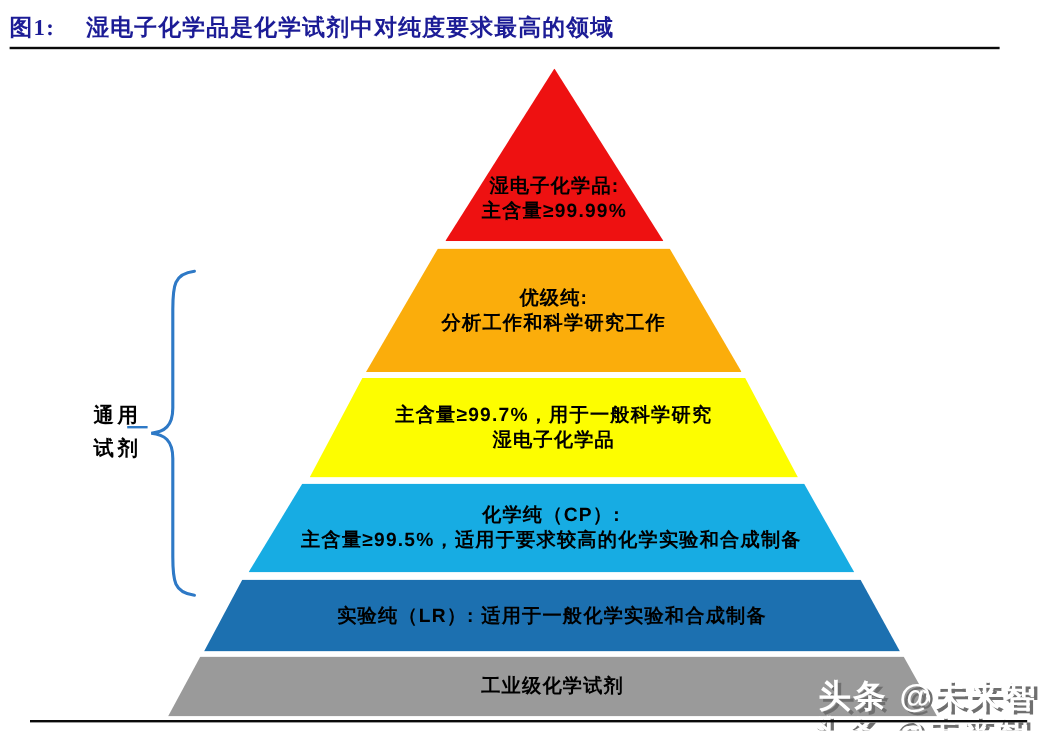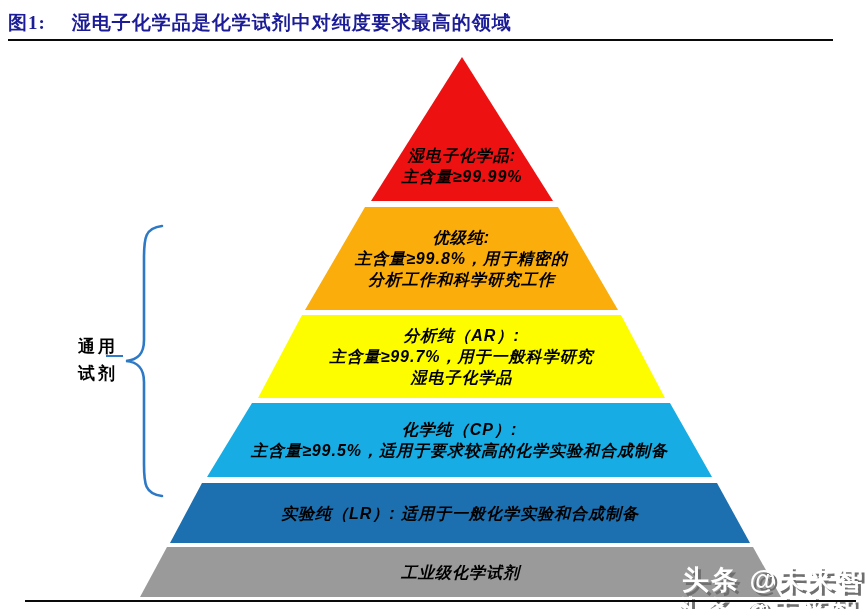--- a/index.html
+++ b/index.html
@@ -22,21 +22,21 @@
     position:absolute;left:8px;top:39px;width:825px;height:2px;
     background:#0a0a0a;
   }
   
   .layer{
     position:absolute;
     display:flex;flex-direction:column;justify-content:center;align-items:center;
     text-align:center;color:#000;font-weight:bold;font-size:16px;line-height:21px;
     letter-spacing:1px;
   }
-  .layer div{width:100%;font-style:italic;}
+  .layer div{width:100%;}
   .l1{left:371px;top:57px;width:182px;height:144px;
       clip-path:polygon(50% 0,100% 100%,0 100%);
       justify-content:flex-end;padding-bottom:14px;box-sizing:border-box;}
   .l2{left:305px;top:207px;width:313px;height:103px;
       clip-path:polygon(60px 0,253px 0,100% 100%,0 100%);}
   .l3{left:258px;top:315px;width:407px;height:83px;
       clip-path:polygon(44px 0,363px 0,100% 100%,0 100%);}
   .l4{left:207px;top:403px;width:505px;height:74px;
       clip-path:polygon(45px 0,463px 0,100% 100%,0 100%);justify-content:center;}
   .l5{left:170px;top:483px;width:580px;height:60px;
@@ -76,26 +76,24 @@
   </div>
   <div class="title-underline"></div>
 
   <div class="layer l1" style="background: rgb(238, 17, 17);">
     <div>湿电子化学品:</div>
     <div>主含量≥99.99%</div>
   </div>
 
   <div class="layer l2" style="background: rgb(251, 173, 11);">
     <div>优级纯:</div>
-    <div>主含量≥99.8%，用于精密的</div>
     <div>分析工作和科学研究工作</div>
   </div>
 
   <div class="layer l3" style="background: rgb(253, 253, 0);">
-    <div>分析纯（AR）:</div>
     <div>主含量≥99.7%，用于一般科学研究</div>
     <div>湿电子化学品</div>
   </div>
 
   <div class="layer l4" style="background: rgb(23, 172, 227);">
     <div>化学纯（CP）:</div>
     <div>主含量≥99.5%，适用于要求较高的化学实验和合成制备</div>
   </div>
 
   <div class="layer l5" style="background: rgb(28, 112, 176);">

